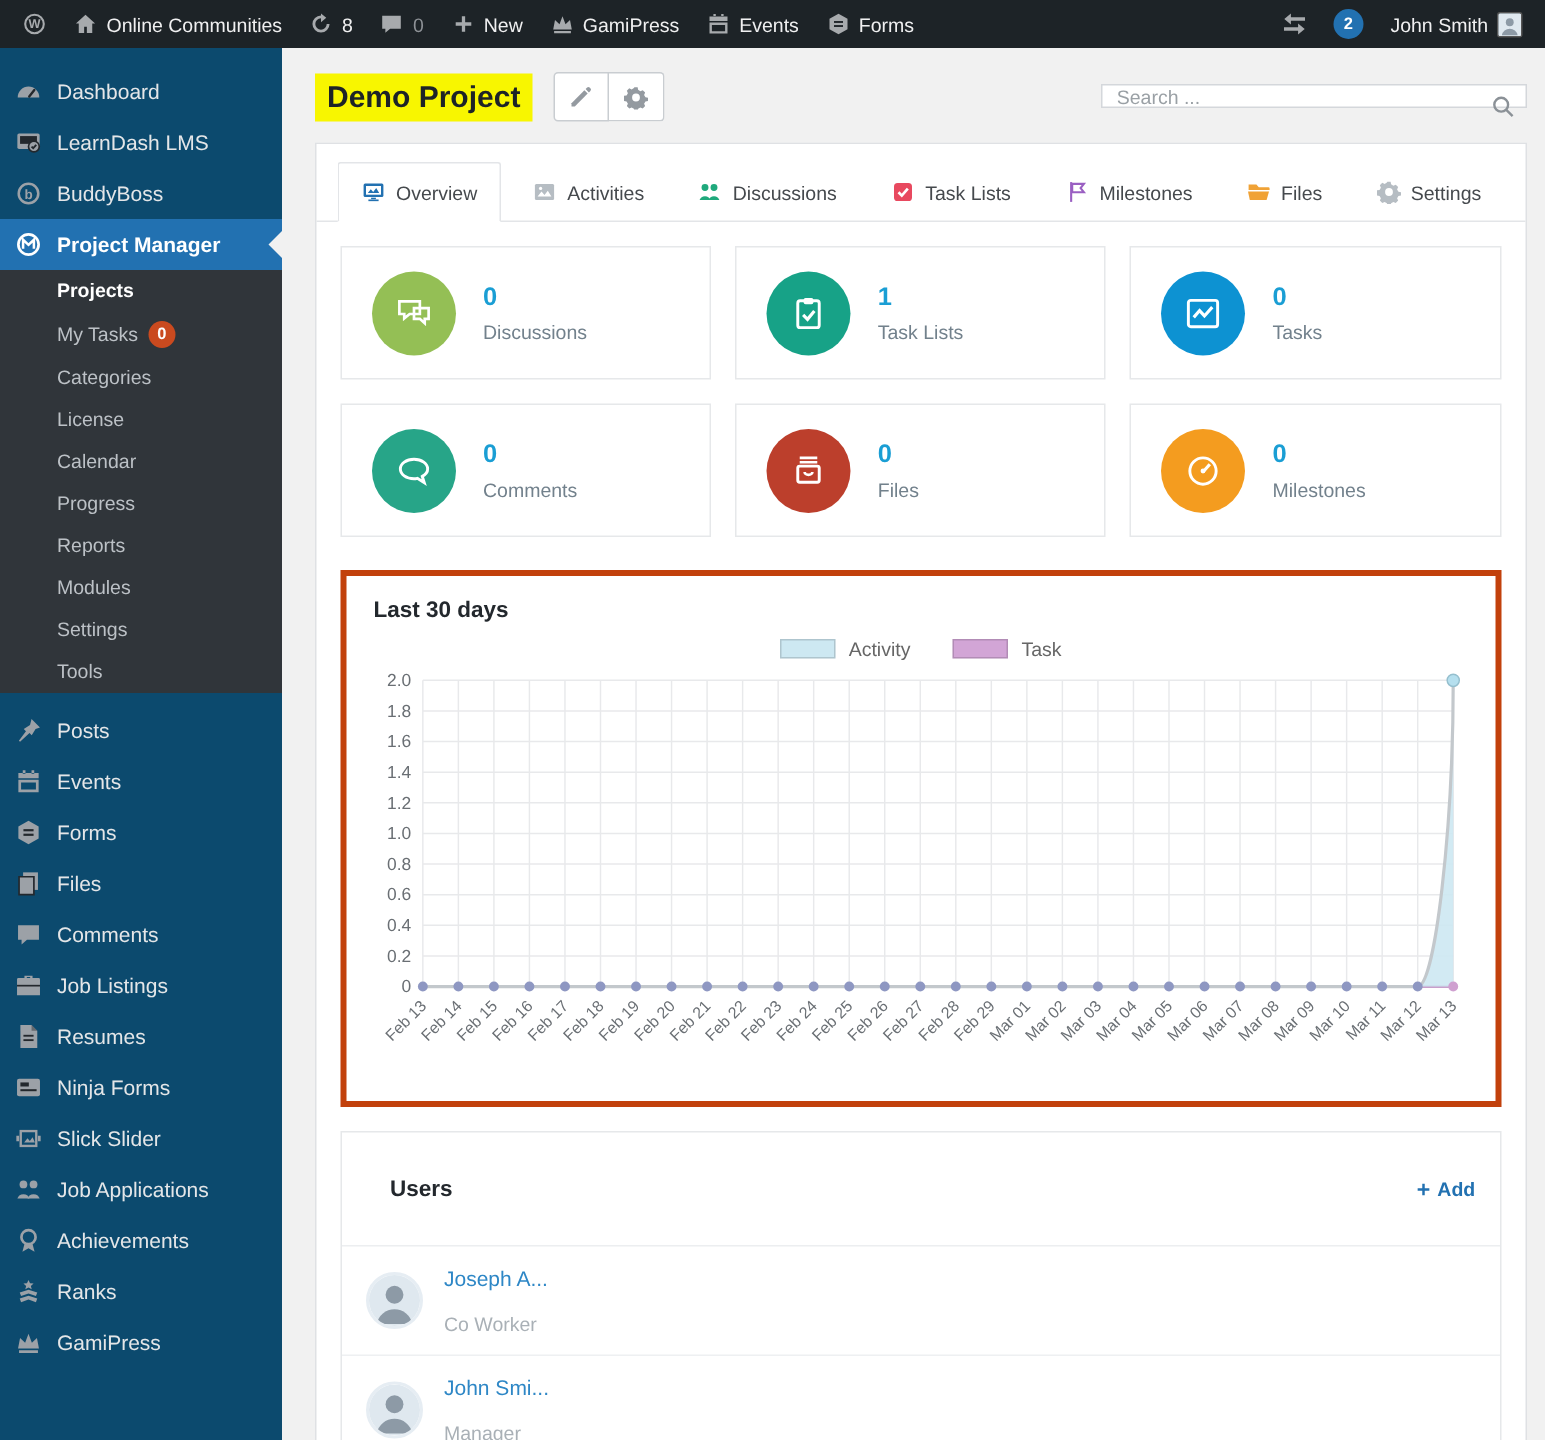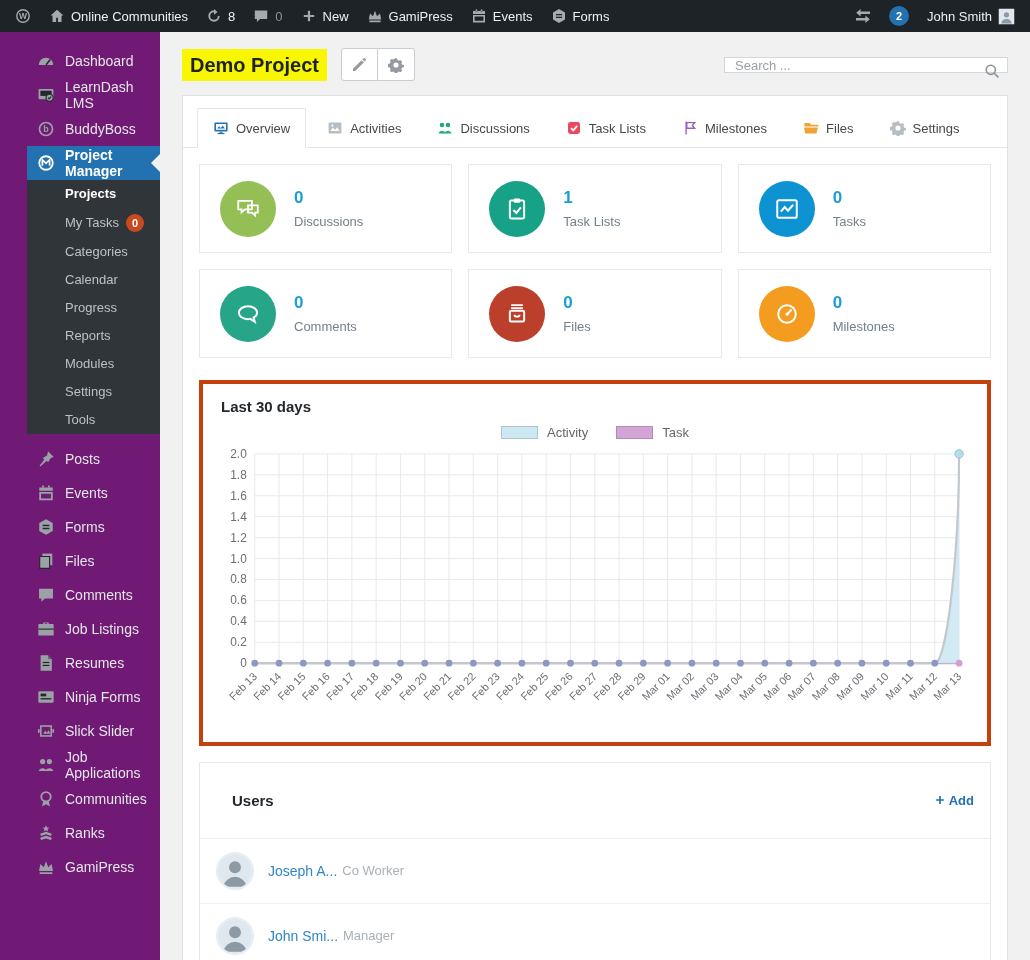--- a/index.html
+++ b/index.html
@@ -18,21 +18,21 @@
   .notif { background:#2271b1; color:#fff; width:20px; height:20px; border-radius:50%;
     font-size:11px; font-weight:bold; display:inline-flex; align-items:center; justify-content:center; }
   .ab-avatar { width:17px; height:17px; border-radius:2px; overflow:hidden; background:#cfe2ee;
     display:inline-flex; border:1px solid #555; }
   .ab-avatar svg { width:100%; height:100%; }
 
   
   .body-row { display:flex; height:928px; }
 
   
-  .sidebar { width:160px; background:#701a75; flex-shrink:0; overflow:hidden;padding-left:27px; }
+  .sidebar { width:188px; background:#0c4a6e; flex-shrink:0; overflow:hidden; }
   .sidebar ul { list-style:none; margin:0; padding:0; }
   #sb-top { padding-top:12px; }
   .sb-item { display:flex; align-items:center; gap:10px; padding:8px 10px; font-size:14px;
     color:#e4e6e8; position:relative; cursor:pointer; height:34px; }
   .sb-item .ico { color:#9ca1a7; }
   .sb-item .ico svg { width:18px; height:18px; }
   .sb-item.active { background:#2271b1; color:#fff;font-weight:bold; }
   .sb-item.active .ico { color:#fff; }
   .sb-arrow { position:absolute; right:0; top:50%; transform:translateY(-50%); width:0; height:0;
     border-top:9px solid transparent; border-bottom:9px solid transparent; border-right:9px solid #f1f1f1; }
@@ -96,21 +96,21 @@
     border-bottom:1px solid #eceef0; }
   .users-head h3 { margin:16px; font-size:15px; color:#23282d; }
   .add-link { color:#2271b1; font-size:13px; text-decoration:none; display:inline-flex;
     align-items:center; gap:3px; cursor:pointer; font-weight:bold; }
   .add-link .ico svg { width:12px; height:12px; }
   .user-row { display:flex; gap:14px; padding:13px 16px; border-bottom:1px solid #eef0f2; align-items:center; }
   .user-row:last-child { border-bottom:none; }
   .user-avatar { width:38px; height:38px; border-radius:50%; overflow:hidden; flex-shrink:0;
     border:2px solid #e6edf3; cursor:pointer; }
   .user-avatar svg { width:100%; height:100%; display:block; }
-  .user-meta { display:flex; flex-direction:row; gap:5px;justify-content:space-between; }
+  .user-meta { display:flex; flex-direction:column; gap:15px;justify-content:space-between; }
   .user-name { color:#2e87c6; font-size:14px; text-decoration:none; cursor:pointer; }
   .user-role { color:#a9b0b6; font-size:13px; }
 </style>
 </head>
 <body>
 
 <header class="adminbar">
   <div class="ab-group">
     <a class="ab-item">
         <span class="ico">
@@ -254,20 +254,23 @@
           <span>Projects</span>
         </li>
         <li class="sub-item">
           <span>My Tasks</span>
           <span class="count-badge">0</span>
         </li>
         <li class="sub-item">
           <span>Categories</span>
         </li>
         <li class="sub-item">
+          <span>License</span>
+        </li>
+        <li class="sub-item">
           <span>Calendar</span>
         </li>
         <li class="sub-item">
           <span>Progress</span>
         </li>
         <li class="sub-item">
           <span>Reports</span>
         </li>
         <li class="sub-item">
           <span>Modules</span>
@@ -374,21 +377,21 @@
           </span>
           <span class="sb-label">Job Applications</span>
         </li>
         <li class="sb-item">
           <span class="ico">
             <svg viewBox="0 0 16 16" fill="currentColor" aria-hidden="true">
               <circle cx="8" cy="6" r="4.2" fill="none" stroke="currentColor" stroke-width="1.6"></circle>
               <path d="M5.8 9.4L4.4 14.6l3.6-2 3.6 2-1.4-5.2-2.2 1z"></path>
             </svg>
           </span>
-          <span class="sb-label">Communities</span>
+          <span class="sb-label">Achievements</span>
         </li>
         <li class="sb-item">
           <span class="ico">
             <svg viewBox="0 0 16 16" fill="currentColor" aria-hidden="true">
               <path d="M8 1.2l.9 1.9 2.1.2-1.6 1.4.5 2L8 5.6 6.1 6.7l.5-2L5 3.3l2.1-.2z"></path>
               <path d="M2.8 8.6L8 6.9l5.2 1.7-.8 2.1L8 9.2l-4.4 1.5z"></path>
               <path d="M2.8 12.2L8 10.5l5.2 1.7-.8 2.1L8 12.8l-4.4 1.5z"></path>
             </svg>
           </span>
           <span class="sb-label">Ranks</span>

